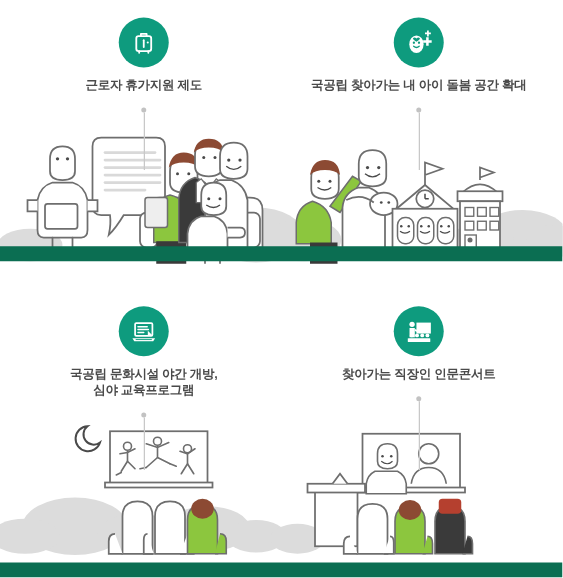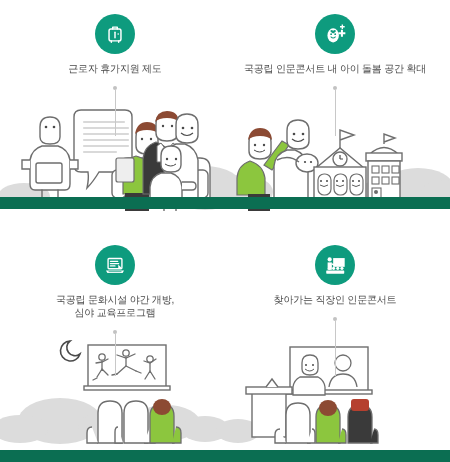--- a/index.html
+++ b/index.html
@@ -30,21 +30,21 @@
     position:relative;
   }
   .icon-circle svg{display:block;}
 
   .node-label{
     margin-top:8px;
     font-size:10px;
     line-height:13px;
     color:#4a4a4a;
     letter-spacing:-0.2px;
-    font-weight:400;
+    font-weight:700;
     white-space:pre-line;
   }
 
   .connector{
     position:absolute;
     left:50%;margin-left:-0.5px;
     width:1px;
     background:#c8c8c8;
   }
   .conn-dot{
@@ -263,21 +263,21 @@
             <circle cx="13.2" cy="13.2" r="1"></circle>
             <path d="M8.6 16.2 q2.4 2.2 4.8 0" fill="none" stroke="#0E9B7E" stroke-width="1.1" stroke-linecap="round"></path>
             <path d="M11 9.6 q-1.6 -1.8 -2.8 -0.4 q-1 1.2 2.8 3.2 q3.8 -2 2.8 -3.2 q-1.2 -1.4 -2.8 0.4 z"></path>
           </g>
           <g fill="#ffffff">
             <path d="M19 8.5 h2.6 v-2.6 h2.2 v2.6 h2.6 v2.2 h-2.6 v2.6 h-2.2 v-2.6 h-2.6 z" transform="translate(-2.2,2.6)"></path>
             <path d="M18.4 4.4 h1.8 v-1.8 h1.5 v1.8 h1.8 v1.5 h-1.8 v1.8 h-1.5 v-1.8 h-1.8 z"></path>
           </g>
         </svg>
       </div>
-      <div class="node-label">국공립 인문콘서트 내 아이 돌봄 공간 확대</div>
+      <div class="node-label">국공립 찾아가는 내 아이 돌봄 공간 확대</div>
       <div class="conn-dot" style="top:72px;"></div>
       <div class="connector" style="top:76px;height:46px;"></div>
     </div>
   </div>
 
   <div class="panel bottom">
 
     <div class="scene">
       <svg width="450" height="231" viewBox="0 0 450 231" xmlns="http://www.w3.org/2000/svg">
 

